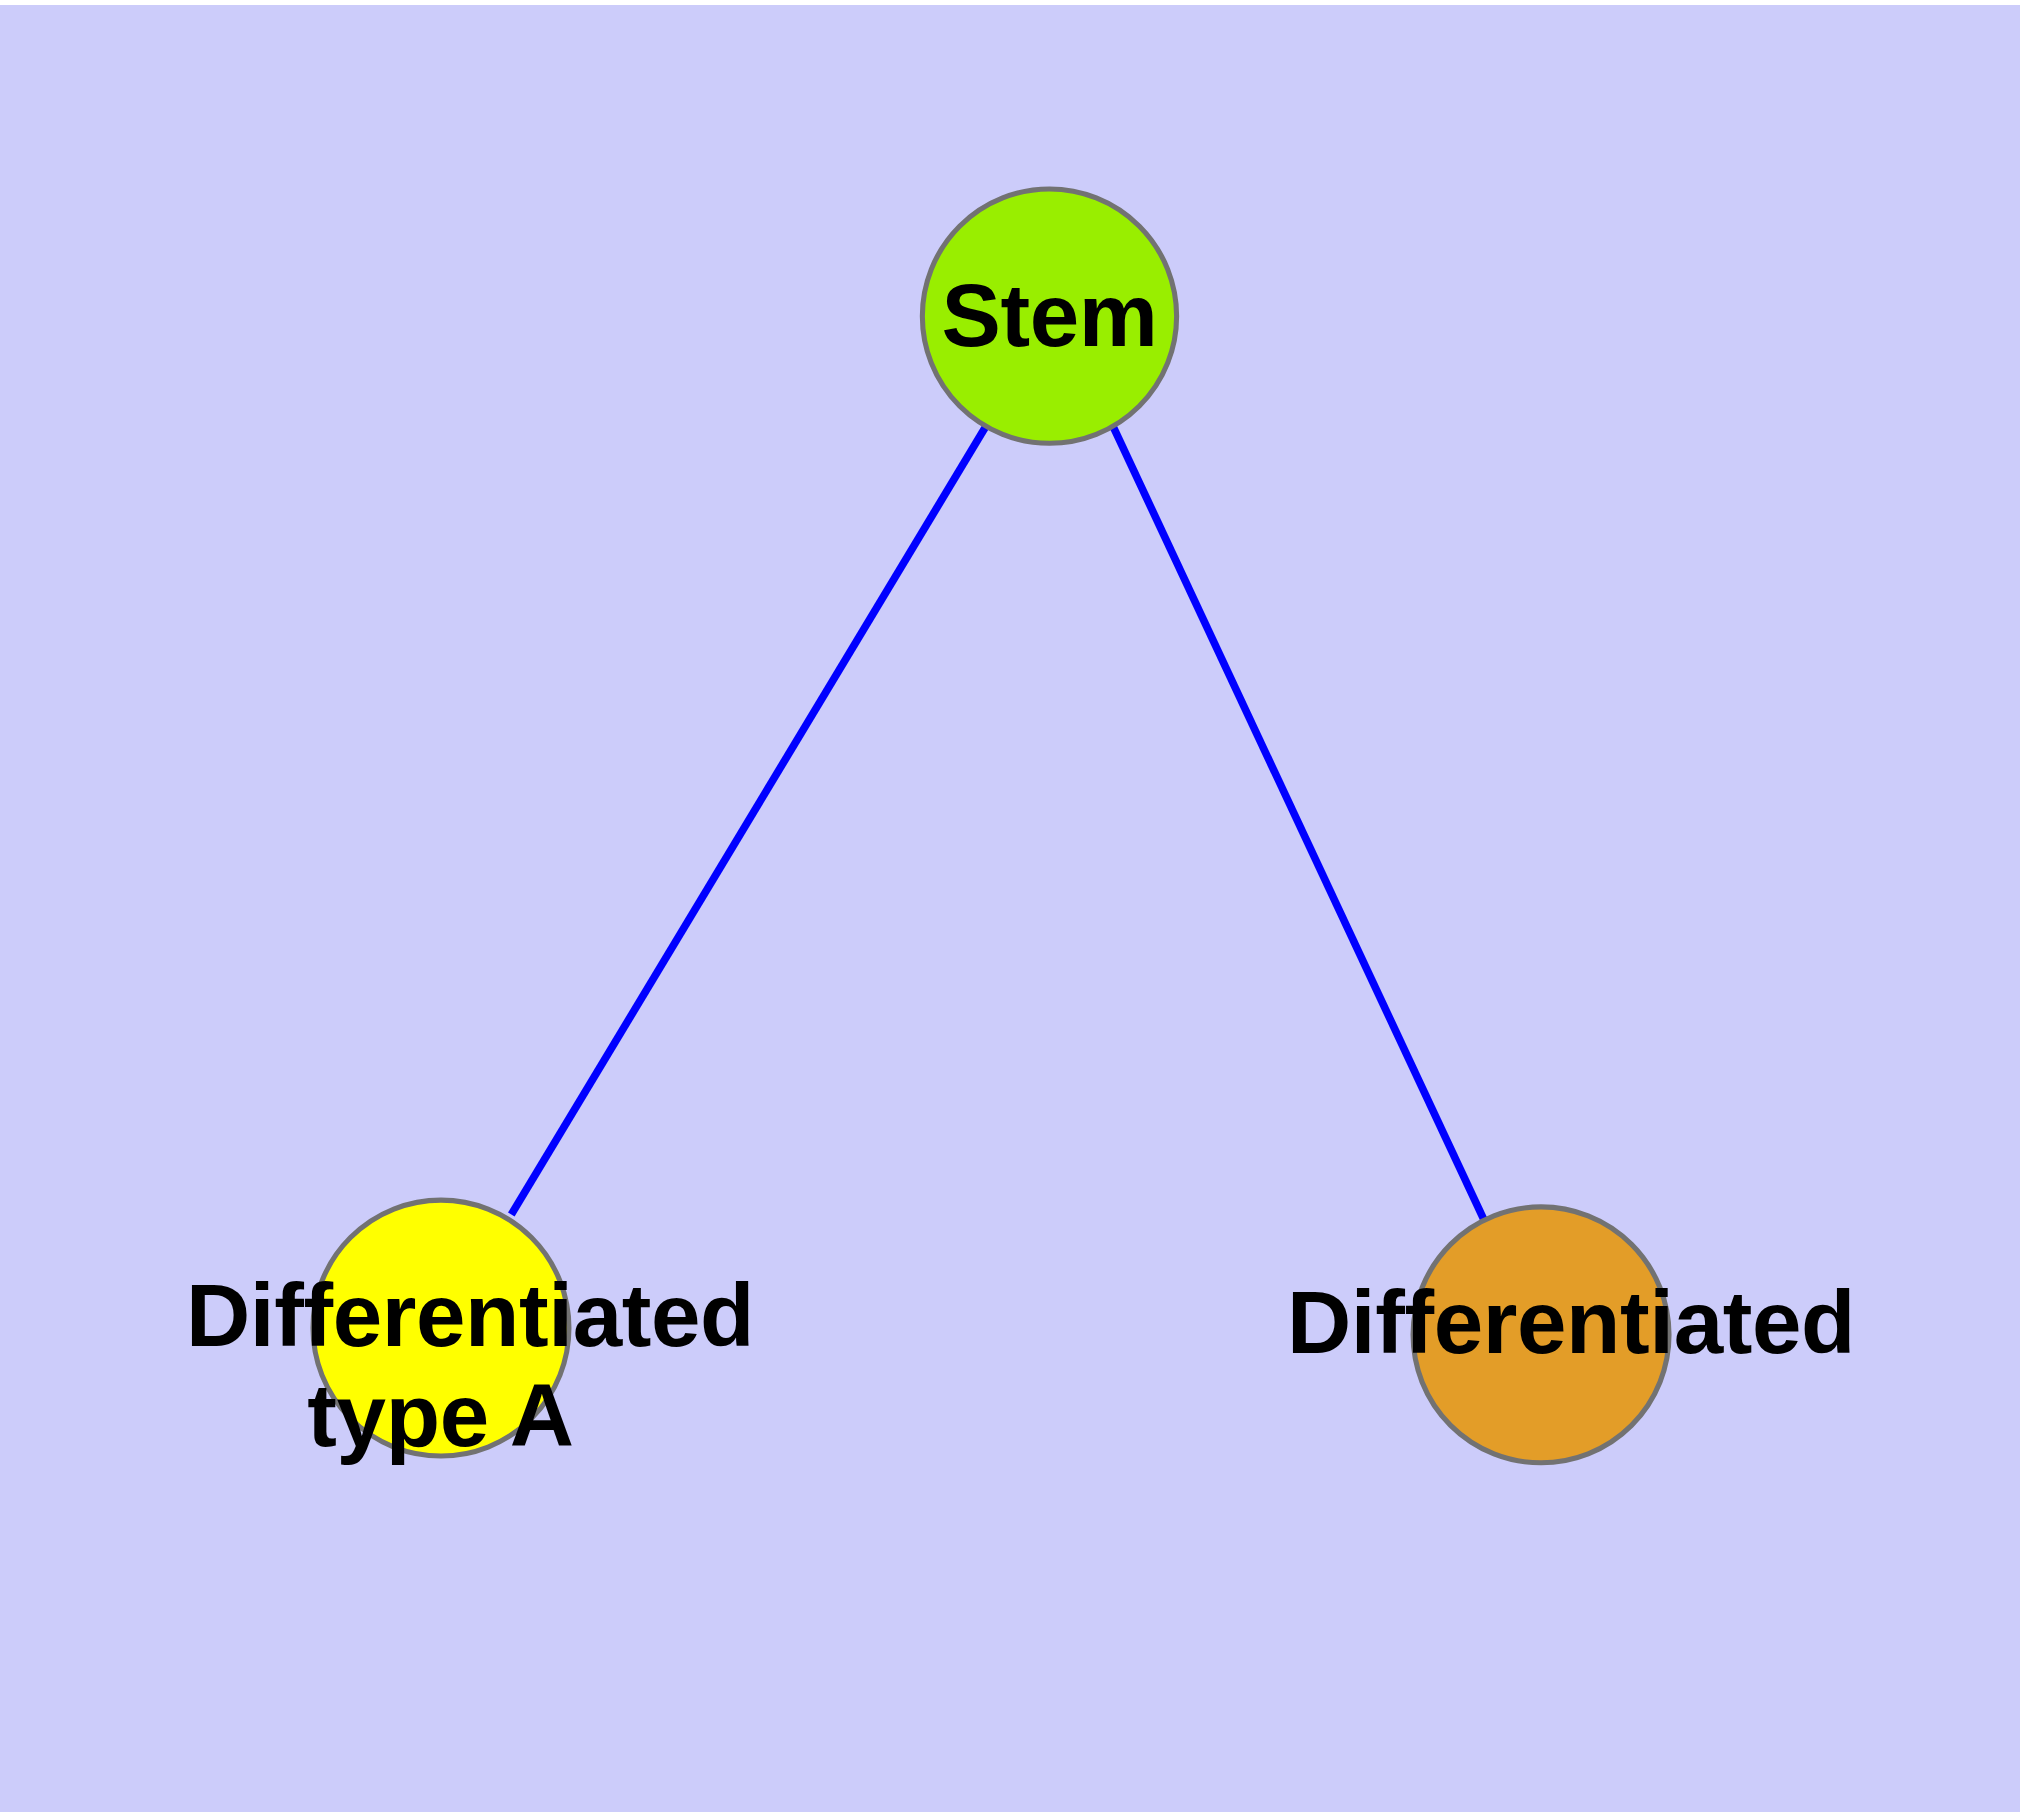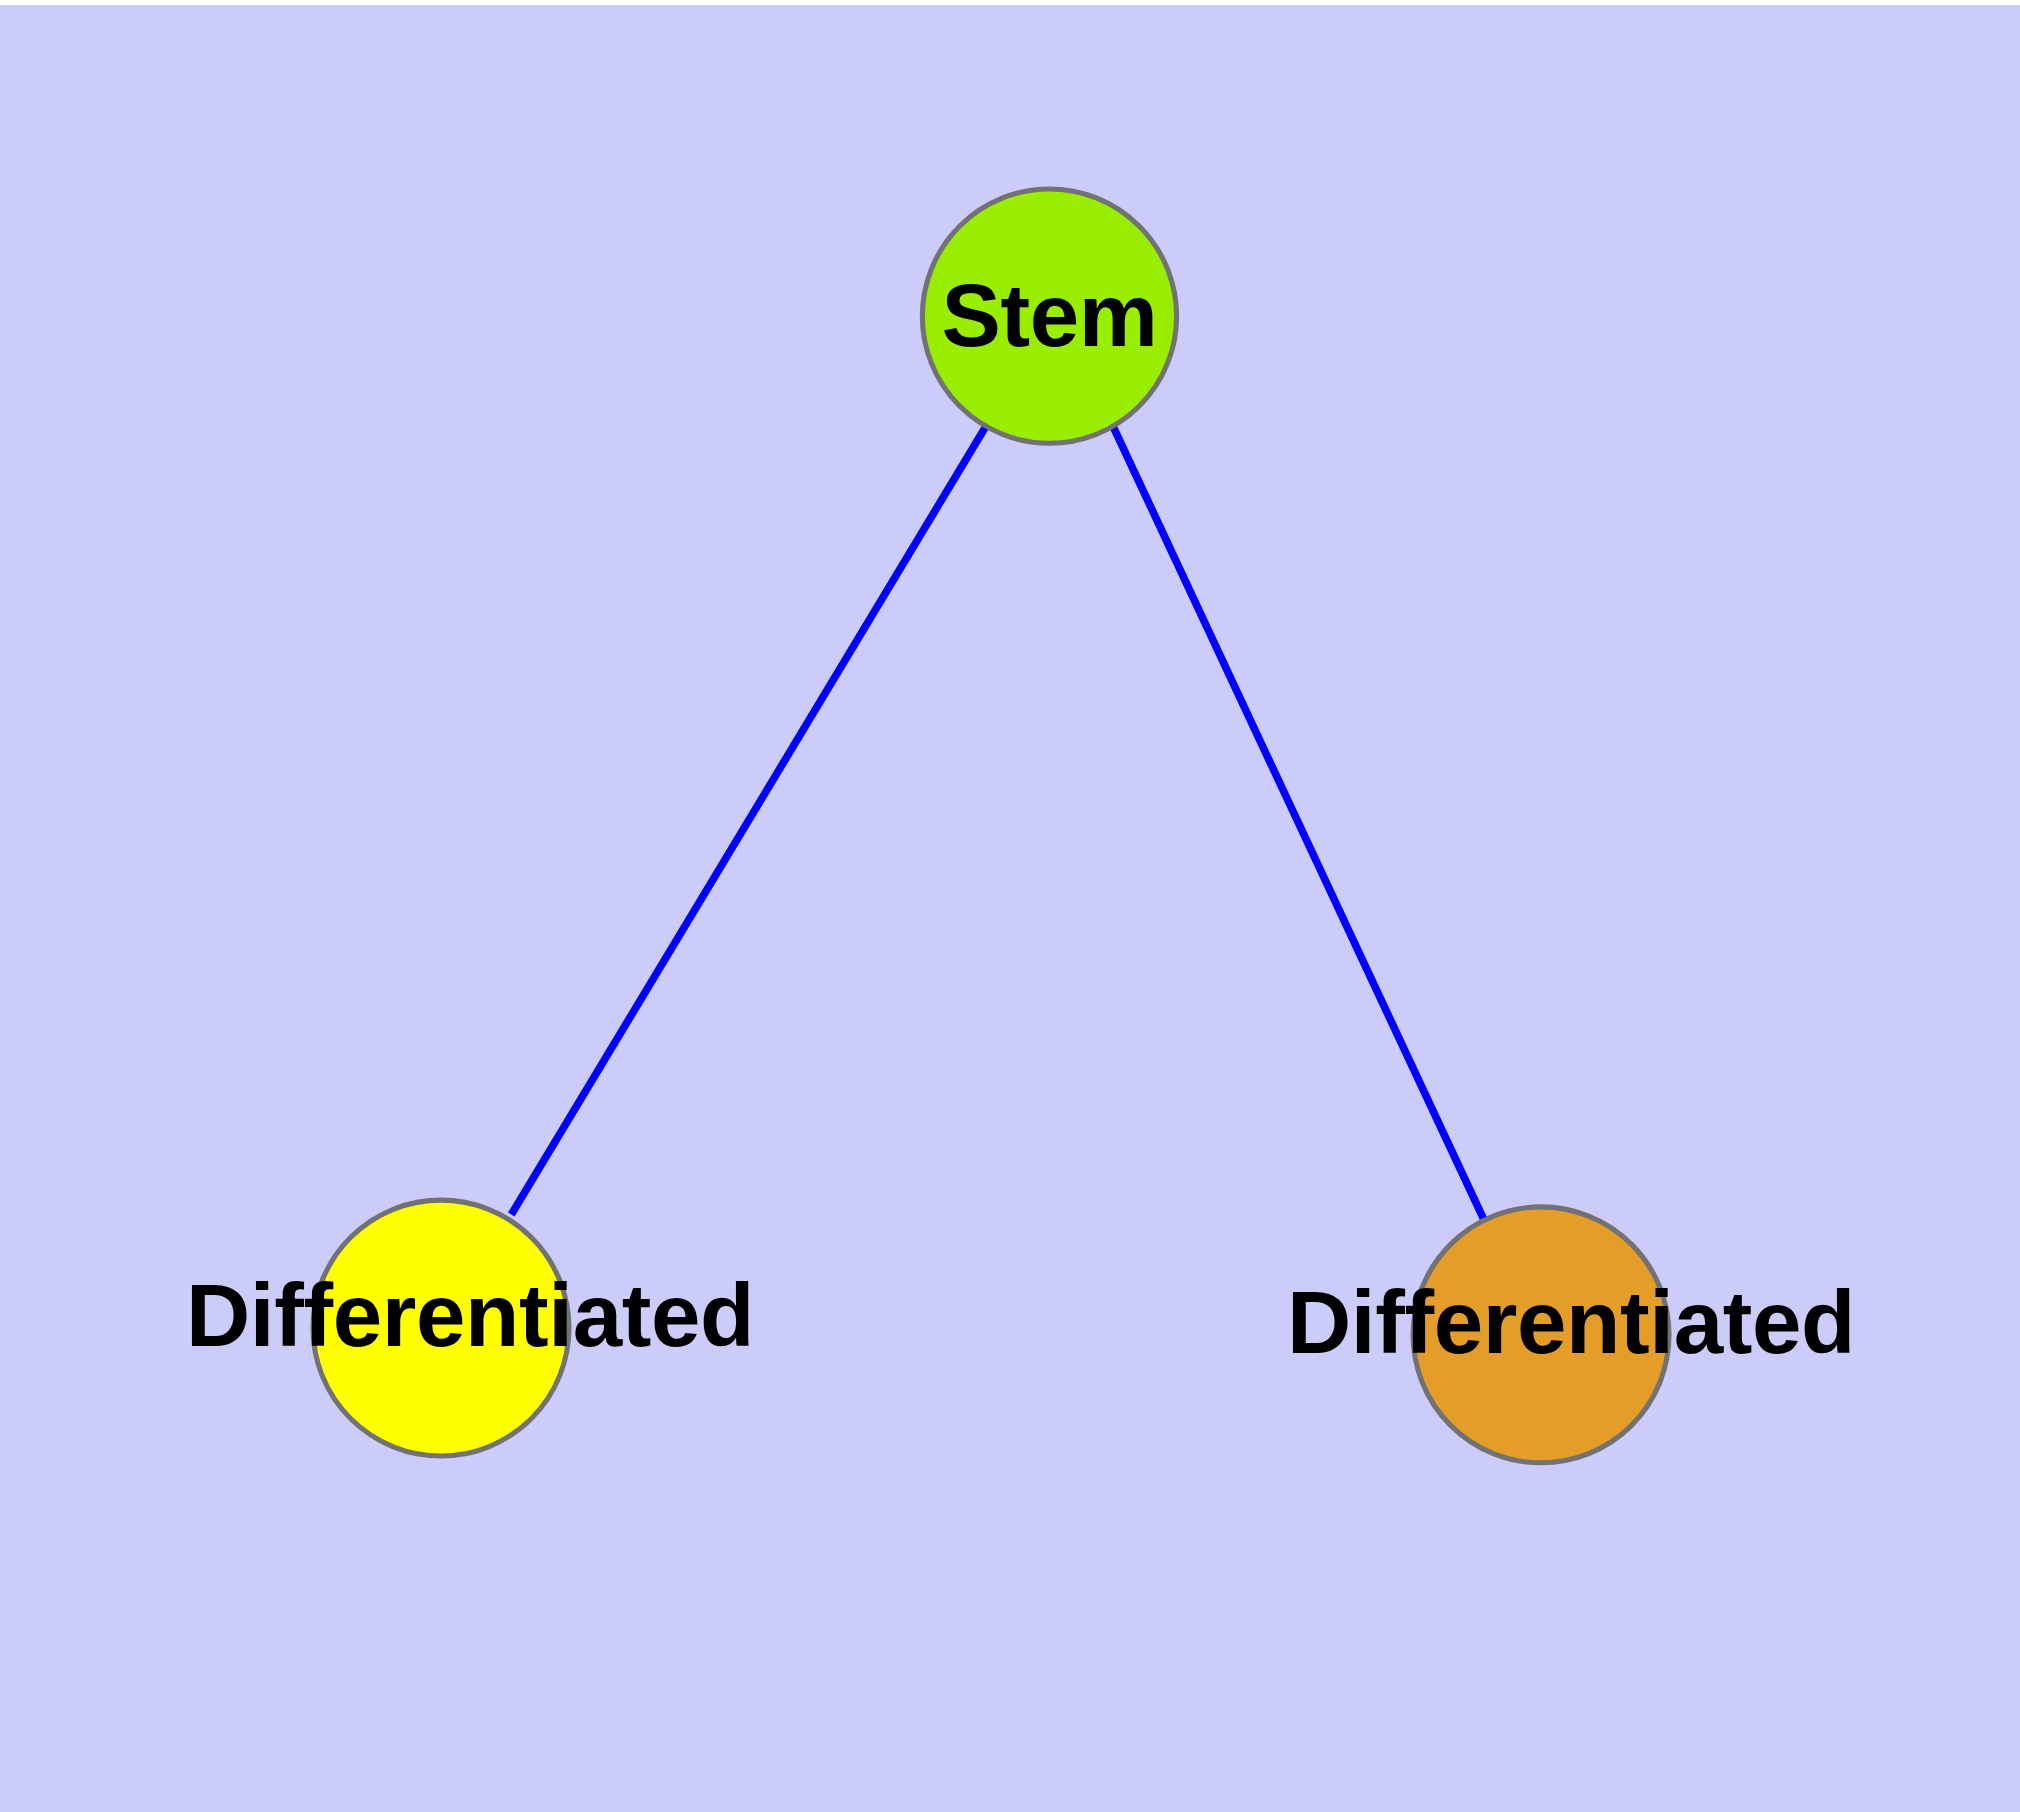--- a/index.html
+++ b/index.html
@@ -69,18 +69,18 @@
     <line id="edge-a" x1="1163" y1="503" x2="603" y2="1433" stroke="#0000ff" stroke-width="9" stroke-linecap="butt"></line>
     <line id="edge-b" x1="1313" y1="503" x2="1750" y2="1438" stroke="#0000ff" stroke-width="9" stroke-linecap="butt"></line>
 
     <circle id="node-stem" cx="1238" cy="373" r="150" fill="#99ee00" stroke="#727272" stroke-width="6"></circle>
     <circle id="node-diff-a" cx="520" cy="1567" r="151" fill="#ffff00" stroke="#727272" stroke-width="6"></circle>
     <circle id="node-diff-b" cx="1818" cy="1575" r="151" fill="#e39d28" stroke="#727272" stroke-width="6"></circle>
   </svg>
 
   <div class="node-label" id="label-stem">Stem</div>
 
-  <div class="node-label" id="label-type-a"><span>Differentiated</span><br></div>
+  <div class="node-label" id="label-type-a"><span>Differentiated</span><br><span>type A</span></div>
 
   <div class="node-label" id="label-type-b"><span>Differentiated</span><br></div>
 
 </div>
 
 
 </body></html>

